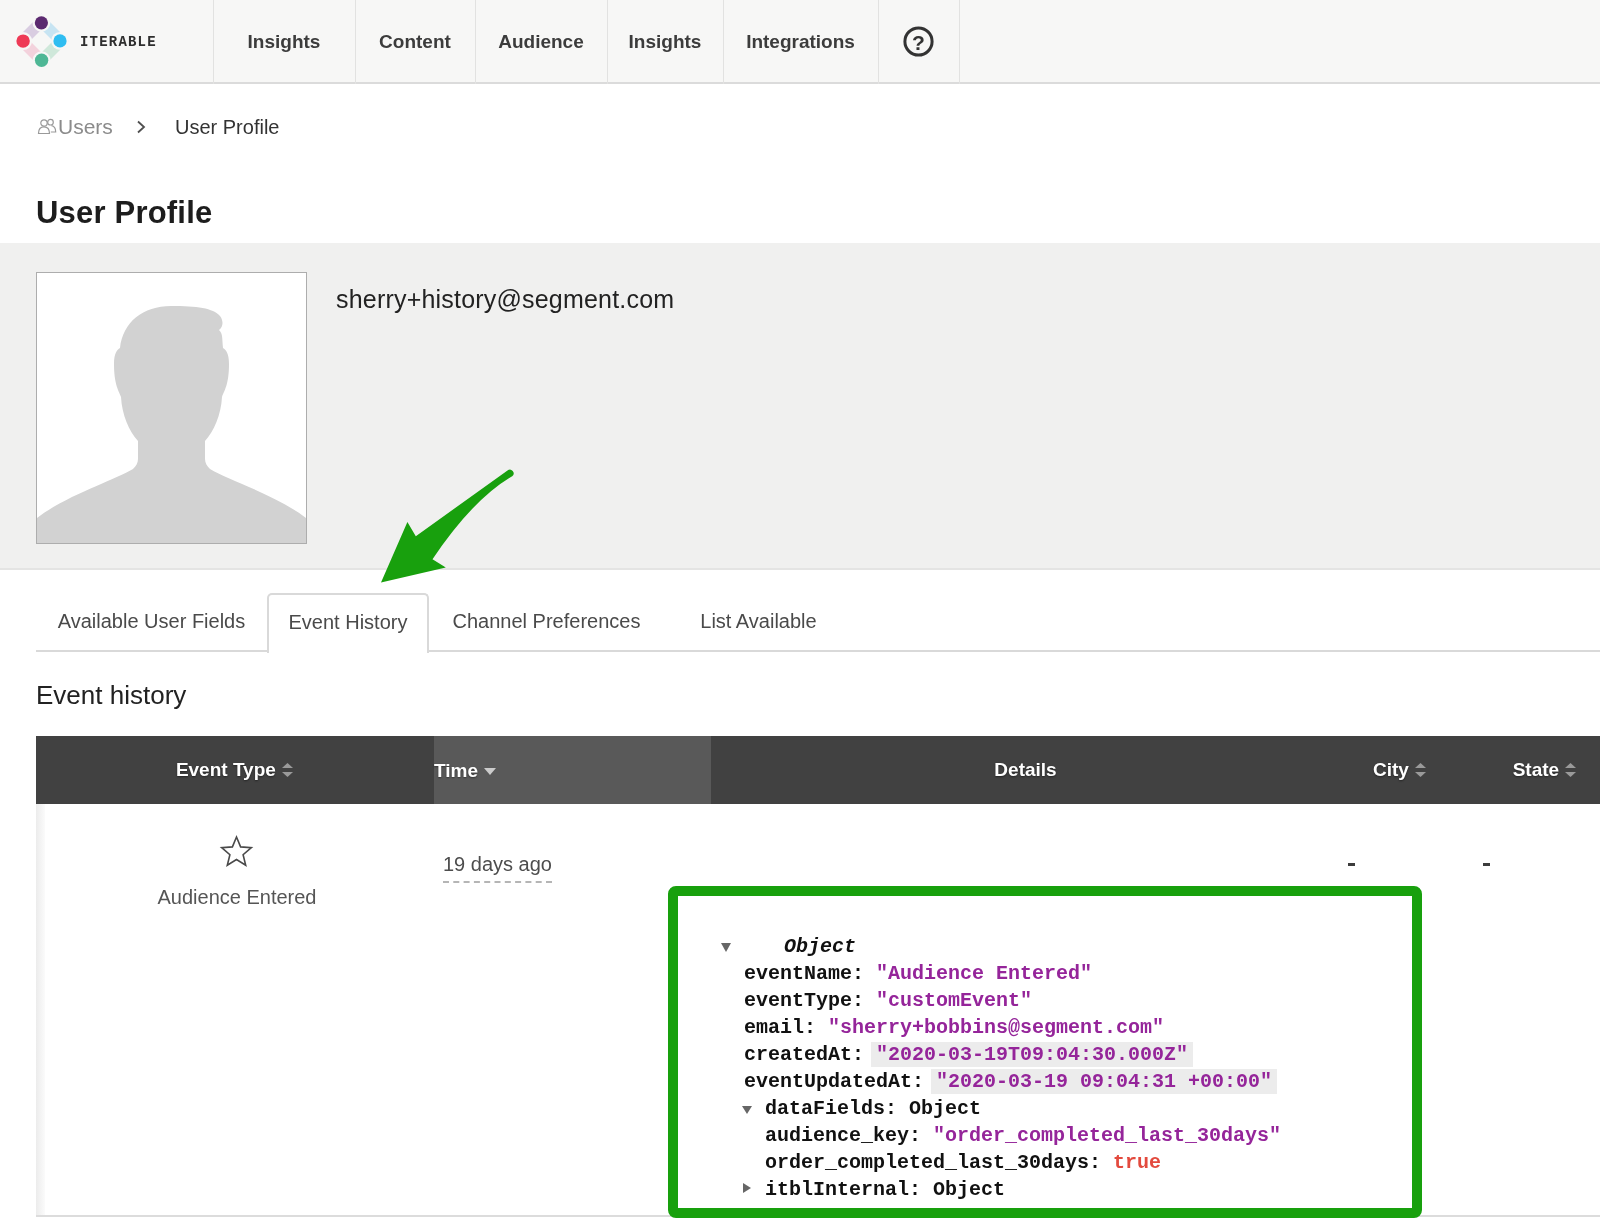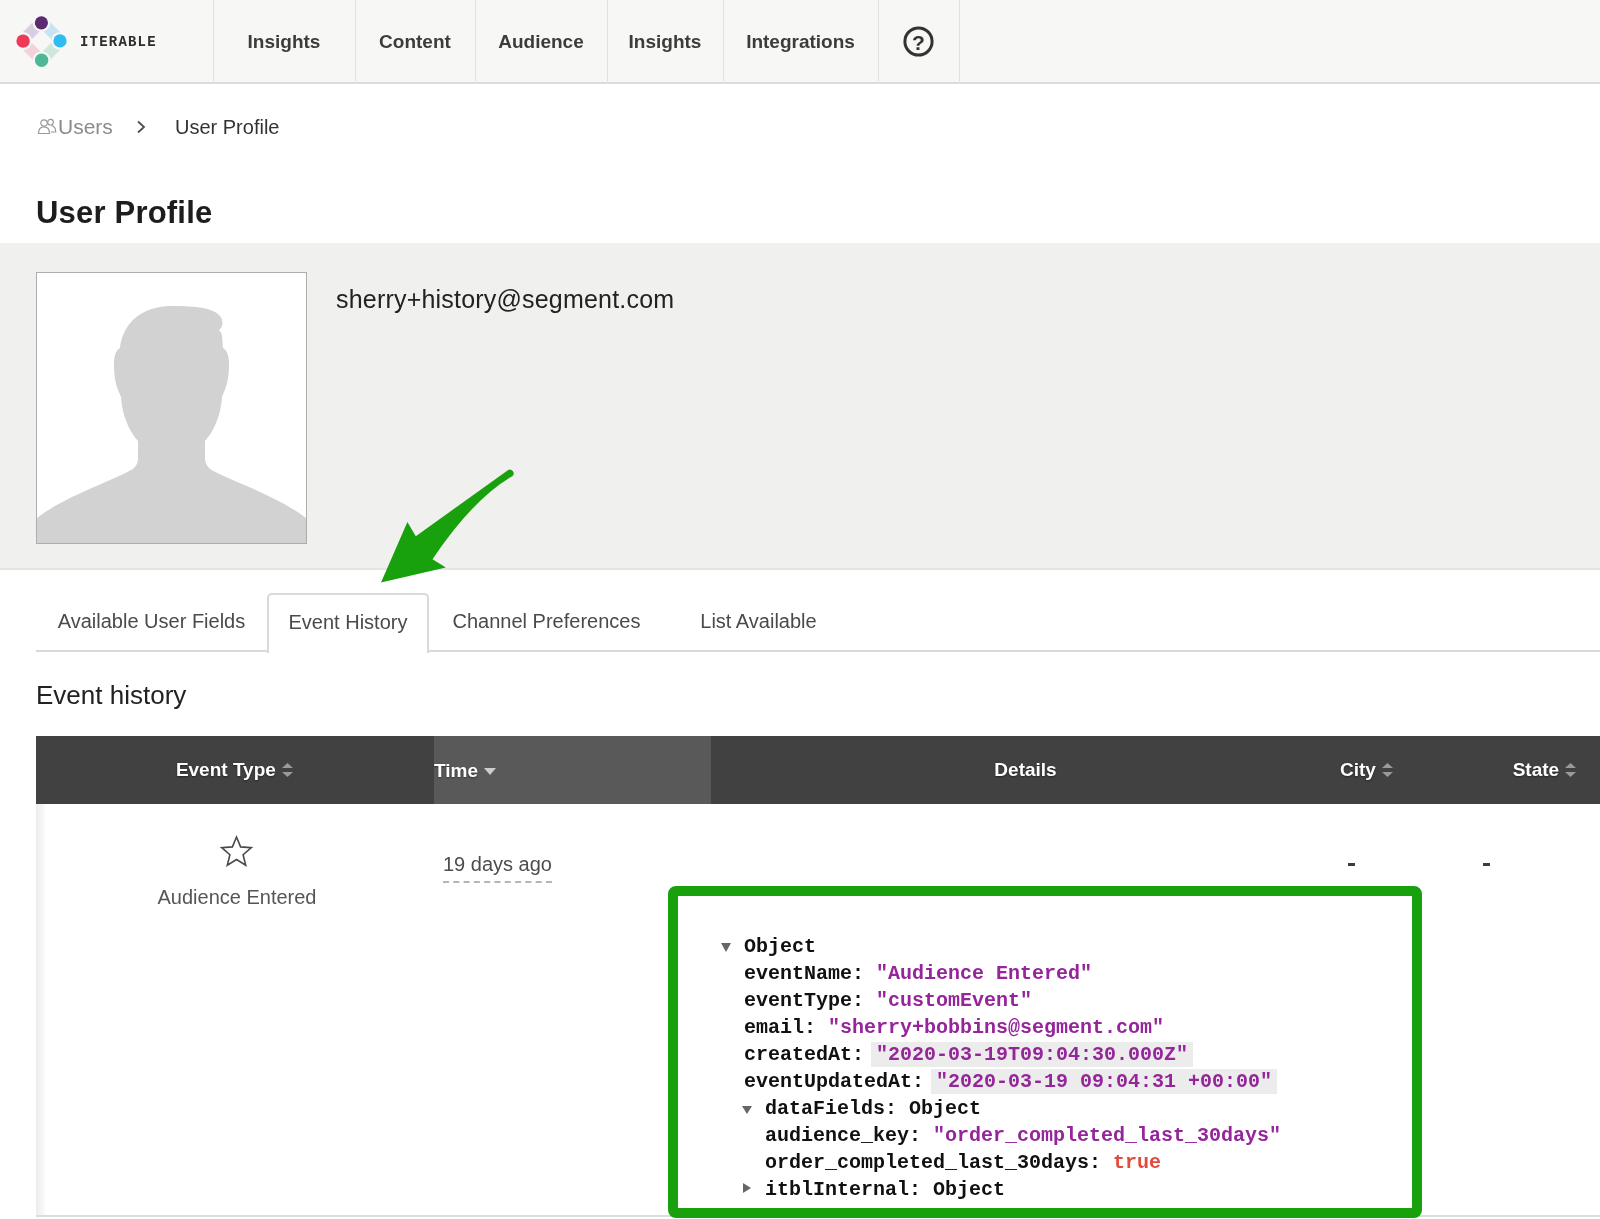--- a/index.html
+++ b/index.html
@@ -111,21 +111,21 @@
   <div class="abs" style="left:36px;top:736px;width:1564px;height:68px;background:#414141;"></div>
   <div class="abs" style="left:434px;top:736px;width:277px;height:68px;background:#595959;"></div>
   <div class="abs" style="left:36px;top:736px;width:398px;height:68px;line-height:68px;text-align:center;font-size:19px;font-weight:700;color:#fff;text-shadow:0 1px 2px rgba(0,0,0,0.45);">Event Type&nbsp;<span style="display:inline-block;vertical-align:-2px;"><svg width="13" height="16" viewBox="0 0 13 16">
           <path d="M6.5 1 L12 6 L1 6 Z" fill="#9a9a9a"></path>
           <path d="M6.5 15 L1 10 L12 10 Z" fill="#9a9a9a"></path>
         </svg></span></div>
   <div class="abs" style="left:434px;top:736px;width:277px;height:68px;line-height:68px;text-align:left;font-size:19px;font-weight:700;color:#fff;text-shadow:0 1px 2px rgba(0,0,0,0.45);">Time&nbsp;<span style="display:inline-block;vertical-align:1px;"><svg width="14" height="9" viewBox="0 0 14 9">
           <path d="M1 1 L13 1 L7 8 Z" fill="#cccccc"></path>
         </svg></span></div>
   <div class="abs" style="left:711px;top:736px;width:629px;height:68px;line-height:68px;text-align:center;font-size:19px;font-weight:700;color:#fff;text-shadow:0 1px 2px rgba(0,0,0,0.45);">Details</div>
-  <div class="abs" style="left:1340px;top:736px;width:120px;height:68px;line-height:68px;text-align:left;font-size:19px;font-weight:700;color:#fff;text-shadow:0 1px 2px rgba(0,0,0,0.45);">City&nbsp;<span style="display:inline-block;vertical-align:-2px;"><svg width="13" height="16" viewBox="0 0 13 16">
+  <div class="abs" style="left:1340px;top:736px;width:120px;height:68px;line-height:68px;text-align:center;font-size:19px;font-weight:700;color:#fff;text-shadow:0 1px 2px rgba(0,0,0,0.45);">City&nbsp;<span style="display:inline-block;vertical-align:-2px;"><svg width="13" height="16" viewBox="0 0 13 16">
           <path d="M6.5 1 L12 6 L1 6 Z" fill="#9a9a9a"></path>
           <path d="M6.5 15 L1 10 L12 10 Z" fill="#9a9a9a"></path>
         </svg></span></div>
   <div class="abs" style="left:1460px;top:736px;width:140px;height:68px;line-height:68px;text-align:center;font-size:19px;font-weight:700;color:#fff;text-shadow:0 1px 2px rgba(0,0,0,0.45);padding-left:30px;">State&nbsp;<span style="display:inline-block;vertical-align:-2px;"><svg width="13" height="16" viewBox="0 0 13 16">
           <path d="M6.5 1 L12 6 L1 6 Z" fill="#9a9a9a"></path>
           <path d="M6.5 15 L1 10 L12 10 Z" fill="#9a9a9a"></path>
         </svg></span></div>
 
   <div class="abs" style="left:36px;top:804px;width:9px;height:412px;background:linear-gradient(to right,#ececec,#fbfbfb);"></div>
 
@@ -142,21 +142,21 @@
   <div class="abs" style="left:1483px;top:863px;width:7px;height:2.5px;background:#3c3c3c;"></div>
 
   <div class="abs" style="left:668px;top:886px;width:754px;height:332px;border:10px solid #18a00d;border-radius:8px;background:#fff;z-index:4;"></div>
 
   <div class="abs" style="left:0;top:0;width:1600px;z-index:6;font-family:'Liberation Mono',monospace;font-weight:700;font-size:20px;white-space:nowrap;">
 
     <div class="abs" style="left:721px;top:943px;width:0;height:0;border-left:5.5px solid transparent;border-right:5.5px solid transparent;border-top:9px solid #666;"></div>
     <div class="abs" style="left:742px;top:1106px;width:0;height:0;border-left:5px solid transparent;border-right:5px solid transparent;border-top:8px solid #666;"></div>
     <div class="abs" style="left:743px;top:1183px;width:0;height:0;border-top:5px solid transparent;border-bottom:5px solid transparent;border-left:8px solid #666;"></div>
 
-    <div class="abs" style="left:744px;top:935px;color:#111;">Object</div>
+    <div class="abs" style="left:784px;top:935px;color:#111;font-style:italic;">Object</div>
     <div class="abs" style="left:744px;top:962px;color:#111;">eventName: <span style="color:#95259a;">"Audience Entered"</span></div>
     <div class="abs" style="left:744px;top:989px;color:#111;">eventType: <span style="color:#95259a;">"customEvent"</span></div>
     <div class="abs" style="left:744px;top:1016px;color:#111;">email: <span style="color:#95259a;">"sherry+bobbins@segment.com"</span></div>
     <div class="abs" style="left:744px;top:1043px;color:#111;">createdAt: <span style="background:#ececec;color:#95259a;padding:1px 5px;margin-left:-5px;">"2020-03-19T09:04:30.000Z"</span></div>
     <div class="abs" style="left:744px;top:1070px;color:#111;">eventUpdatedAt: <span style="background:#ececec;color:#95259a;padding:1px 5px;margin-left:-5px;">"2020-03-19 09:04:31 +00:00"</span></div>
     <div class="abs" style="left:765px;top:1097px;color:#111;">dataFields: Object</div>
     <div class="abs" style="left:765px;top:1124px;color:#111;">audience_key: <span style="color:#95259a;">"order_completed_last_30days"</span></div>
     <div class="abs" style="left:765px;top:1151px;color:#111;">order_completed_last_30days: <span style="color:#e34a3e;">true</span></div>
     <div class="abs" style="left:765px;top:1178px;color:#111;">itblInternal: Object</div>
   </div>

